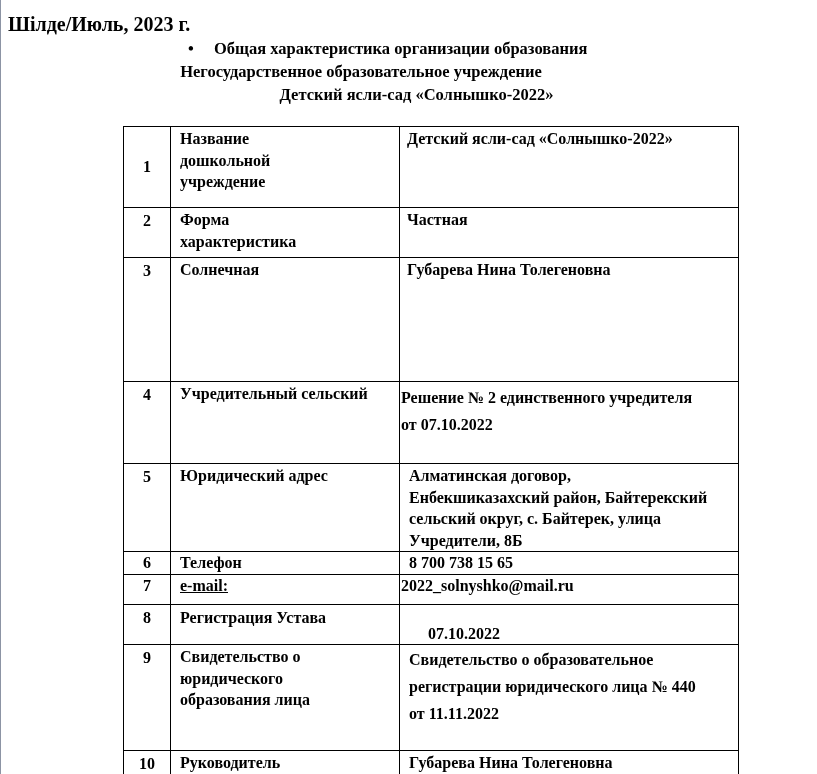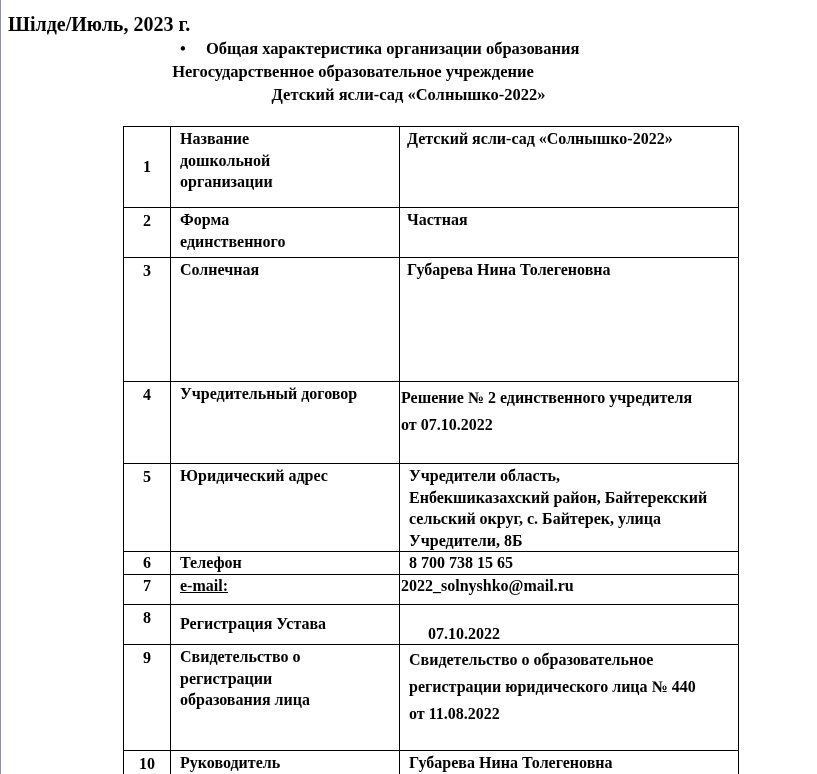--- a/index.html
+++ b/index.html
@@ -7,21 +7,21 @@
     width: 817px; height: 774px; overflow: hidden; background: #ffffff;
     font-family: "Liberation Serif", serif; color: #000;
     position: relative;
   }
   .left-edge { position: absolute; left: 0; top: 0; width: 1px; height: 774px; background: #8c94a4; }
   .title {
     position: absolute; left: 8px; width: 817px; top: 12px; text-align: left;
     font-weight: bold; font-size: 20px; line-height: 24px;
   }
   .heading-line {
-    position: absolute; font-weight: bold; font-size: 16.5px; line-height: 22px; white-space: nowrap;
+    position: absolute; font-weight: bold; font-size: 16.5px; line-height: 22px; white-space: nowrap; margin-left: 8px;
   }
   .bullet-line { left: 180px; top: 38px; }
   .bullet-line .bullet { display: inline-block; width: 26px; }
   .line2 { left: 0; width: 690px; text-align: center; top: 61px; padding-left: 16px; box-sizing: border-box; }
   .line3 { left: 0; width: 817px; text-align: center; top: 84px; }
   table.info {
     position: absolute; left: 123px; top: 126px; border-collapse: collapse;
     table-layout: fixed; width: 616px; font-size: 16px; line-height: 21.5px;
   }
   table.info td { border: 1.5px solid #000; vertical-align: top; padding: 0; font-weight: bold; }
@@ -47,35 +47,35 @@
 <div class="heading-line line3">Детский ясли-сад «Солнышко-2022»</div>
 
 <table class="info">
   <tbody>
       <tr style="height:81px">
     <td class="num" style="vertical-align:middle">1</td>
     <td class="label">
           <div class="label-inner">
       <div>Название</div>
       <div>дошкольной</div>
-      <div>организации</div>
+      <div>учреждение</div>
     </div>
         </td>
     <td class="value">
           <div class="value-inner">Детский ясли-сад «Солнышко-2022»</div>
         </td>
   </tr>
   <tr style="height:50px">
     <td class="num">
           <div class="num-inner">2</div>
         </td>
     <td class="label">
           <div class="label-inner">
       <div>Форма</div>
-      <div>единственного</div>
+      <div>характеристика</div>
     </div>
         </td>
     <td class="value">
           <div class="value-inner">Частная</div>
         </td>
   </tr>
   <tr style="height:124px">
     <td class="num">
           <div class="num-inner">3</div>
         </td>
@@ -84,39 +84,39 @@
         </td>
     <td class="value">
           <div class="value-inner">Губарева Нина Толегеновна</div>
         </td>
   </tr>
   <tr style="height:82px">
     <td class="num">
           <div class="num-inner">4</div>
         </td>
     <td class="label">
-          <div class="label-inner">Учредительный договор</div>
+          <div class="label-inner">Учредительный сельский</div>
         </td>
     <td class="value" style="padding-left:1px !important">
           <div class="value-inner loose" style="padding-top:2px">
       <div>Решение № 2 единственного учредителя</div>
       <div>от 07.10.2022</div>
     </div>
         </td>
   </tr>
   <tr style="height:85px">
     <td class="num">
           <div class="num-inner">5</div>
         </td>
     <td class="label">
           <div class="label-inner">Юридический адрес</div>
         </td>
     <td class="value" style="padding-left:9px !important">
           <div class="value-inner">
-      <div>Учредители область,</div>
+      <div>Алматинская договор,</div>
       <div>Енбекшиказахский район, Байтерекский</div>
       <div>сельский округ, с. Байтерек, улица</div>
       <div>Учредители, 8Б</div>
     </div>
         </td>
   </tr>
   <tr style="height:21px">
     <td class="num">6</td>
     <td class="label">Телефон</td>
     <td class="value" style="padding-left:9px !important">8 700 738 15 65</td>
@@ -124,42 +124,42 @@
   <tr style="height:30px">
     <td class="num">7</td>
     <td class="label"><span class="underline">e-mail:</span></td>
     <td class="value" style="padding-left:1px !important">2022_solnyshko@mail.ru</td>
   </tr>
   <tr style="height:29px">
     <td class="num">
           <div class="num-inner">8</div>
         </td>
     <td class="label">
-          <div class="label-inner" style="padding-top:8px">Регистрация Устава</div>
+          <div class="label-inner" style="padding-top:2px">Регистрация Устава</div>
         </td>
     <td class="value" style="padding-left:28px !important">
           <div class="value-inner" style="padding-top:18px">07.10.2022</div>
         </td>
   </tr>
   <tr style="height:106px">
     <td class="num">
           <div class="num-inner">9</div>
         </td>
     <td class="label">
           <div class="label-inner">
       <div>Свидетельство о</div>
-      <div>регистрации</div>
+      <div>юридического</div>
       <div>образования лица</div>
     </div>
         </td>
     <td class="value" style="padding-left:9px !important">
           <div class="value-inner loose">
       <div>Свидетельство о образовательное</div>
       <div>регистрации юридического лица № 440</div>
-      <div>от 11.08.2022</div>
+      <div>от 11.11.2022</div>
     </div>
         </td>
   </tr>
   <tr style="height:50px">
     <td class="num">
           <div class="num-inner">10</div>
         </td>
     <td class="label">
           <div class="label-inner">Руководитель</div>
         </td>

